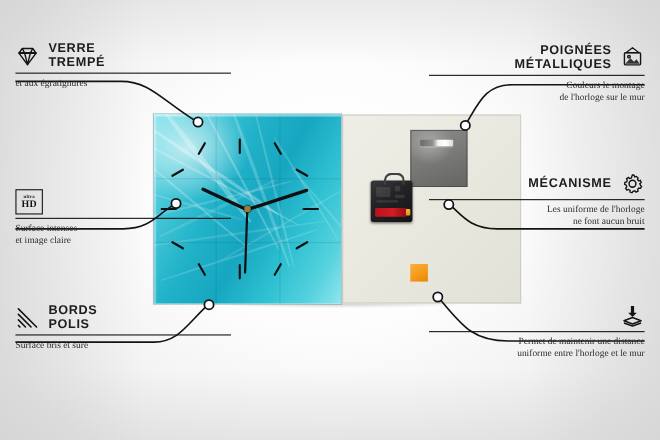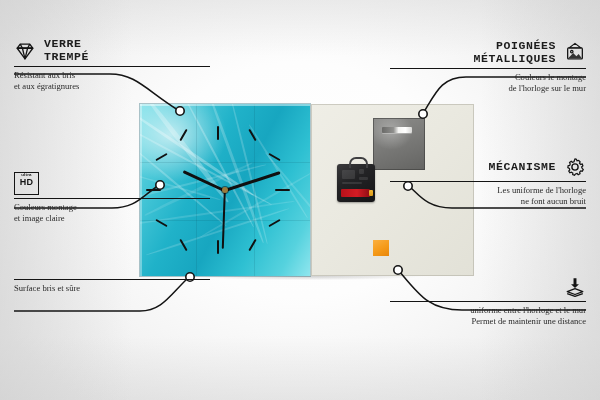--- a/index.html
+++ b/index.html
@@ -114,35 +114,35 @@
   
   .feature{position:absolute;width:210px;}
   .feature.left{left:14px;text-align:left;}
   .feature.right{right:14px;text-align:right;}
 
   .f-head{
     display:flex;align-items:center;gap:8px;
   }
   .feature.right .f-head{justify-content:flex-end;align-items:center;}
   .f-title{
-    font-family:Liberation Mono, monospace;
+    font-family:Liberation Sans, sans-serif;
     font-weight:700;font-size:11.5px;letter-spacing:.6px;
     color:#1c1c1c;line-height:12.5px;text-transform:uppercase;
   }
   .f-rule{height:1.4px;background:#141414;margin:3px 0 3px;}
   .f-desc{
     font-family:"Liberation Serif", serif;
     font-size:8.6px;line-height:10.4px;color:#2a2a2a;
   }
   .f-icon{width:22px;height:22px;flex:0 0 22px;color:#141414;}
   .f-icon svg{display:block;width:22px;height:22px;}
   .hd-box{
     width:23px;height:21px;flex:0 0 23px;border:1.6px solid #141414;
-    display:flex;flex-direction:column;align-items:center;
-    line-height:1;color:#141414;font-family:Liberation Sans, sans-serif;
+    display:flex;flex-direction:column;align-items:center;justify-content:center;
+    line-height:1;color:#141414;font-family:Liberation Serif, serif;
   }
   .hd-box .u{font-size:4.4px;letter-spacing:.2px;font-weight:700;margin-bottom:.5px;}
   .hd-box .h{font-size:9px;font-weight:700;letter-spacing:.3px;}
 </style>
 </head>
 <body>
 
 <div id="stage">
 
   <div id="product">
@@ -242,37 +242,50 @@
           <path d="M6.8 4.5 L9.2 9 L12 20.5 L14.8 9 L17.2 4.5"></path>
           <path d="M3.5 9 L20.5 9"></path>
         </svg>
       </span>
       <div>
         <div class="f-title">VERRE</div>
         <div class="f-title">TREMPÉ</div>
       </div>
     </div>
     <div class="f-rule" style="width:196px"></div>
-    <div class="f-desc">Résistant aux bris</div>
     <div class="f-desc">et aux égratignures</div>
   </div>
 
   <div class="feature left" style="top:172px;width:196px;">
     <div class="f-head">
       <span class="hd-box">
         <span class="u">ultra</span>
         <span class="h">HD</span>
       </span>
     </div>
     <div class="f-rule" style="width:196px"></div>
-    <div class="f-desc">Couleurs montage</div>
+    <div class="f-desc">Surface intenses</div>
     <div class="f-desc">et image claire</div>
   </div>
 
   <div class="feature left" style="top:276px;width:196px;">
+    <div class="f-head">
+      <span class="f-icon">
+        <svg viewBox="0 0 24 24" fill="none" stroke="currentColor" stroke-width="1.6" stroke-linecap="round">
+          <path d="M3 3 L21 21"></path>
+          <path d="M3 8.5 L15.5 21"></path>
+          <path d="M3 14 L10 21"></path>
+          <path d="M3 19.5 L4.5 21"></path>
+        </svg>
+      </span>
+      <div>
+        <div class="f-title">BORDS</div>
+        <div class="f-title">POLIS</div>
+      </div>
+    </div>
     <div class="f-rule" style="width:196px"></div>
     <div class="f-desc">Surface bris et sûre</div>
   </div>
 
   <div class="feature right" style="top:40px;width:196px;">
     <div class="f-head">
       <div>
         <div class="f-title">POIGNÉES</div>
         <div class="f-title">MÉTALLIQUES</div>
       </div>
@@ -315,17 +328,17 @@
     <div class="f-head">
       <span class="f-icon">
         <svg viewBox="0 0 24 24" fill="none" stroke="currentColor" stroke-width="1.4" stroke-linejoin="round">
           <path d="M10.4 2.5 L13.6 2.5 L13.6 9 L16.3 9 L12 13.2 L7.7 9 L10.4 9 Z" fill="currentColor" stroke="none"></path>
           <path d="M12 13.8 L20.5 17 L12 20.2 L3.5 17 Z"></path>
           <path d="M3.5 19.2 L12 22.2 L20.5 19.2"></path>
         </svg>
       </span>
     </div>
     <div class="f-rule" style="width:196px"></div>
+    <div class="f-desc">Permet de maintenir une distance</div>
     <div class="f-desc">uniforme entre l'horloge et le mur</div>
-    <div class="f-desc">Permet de maintenir une distance</div>
   </div>
 
 </div>
 
 </body></html>

